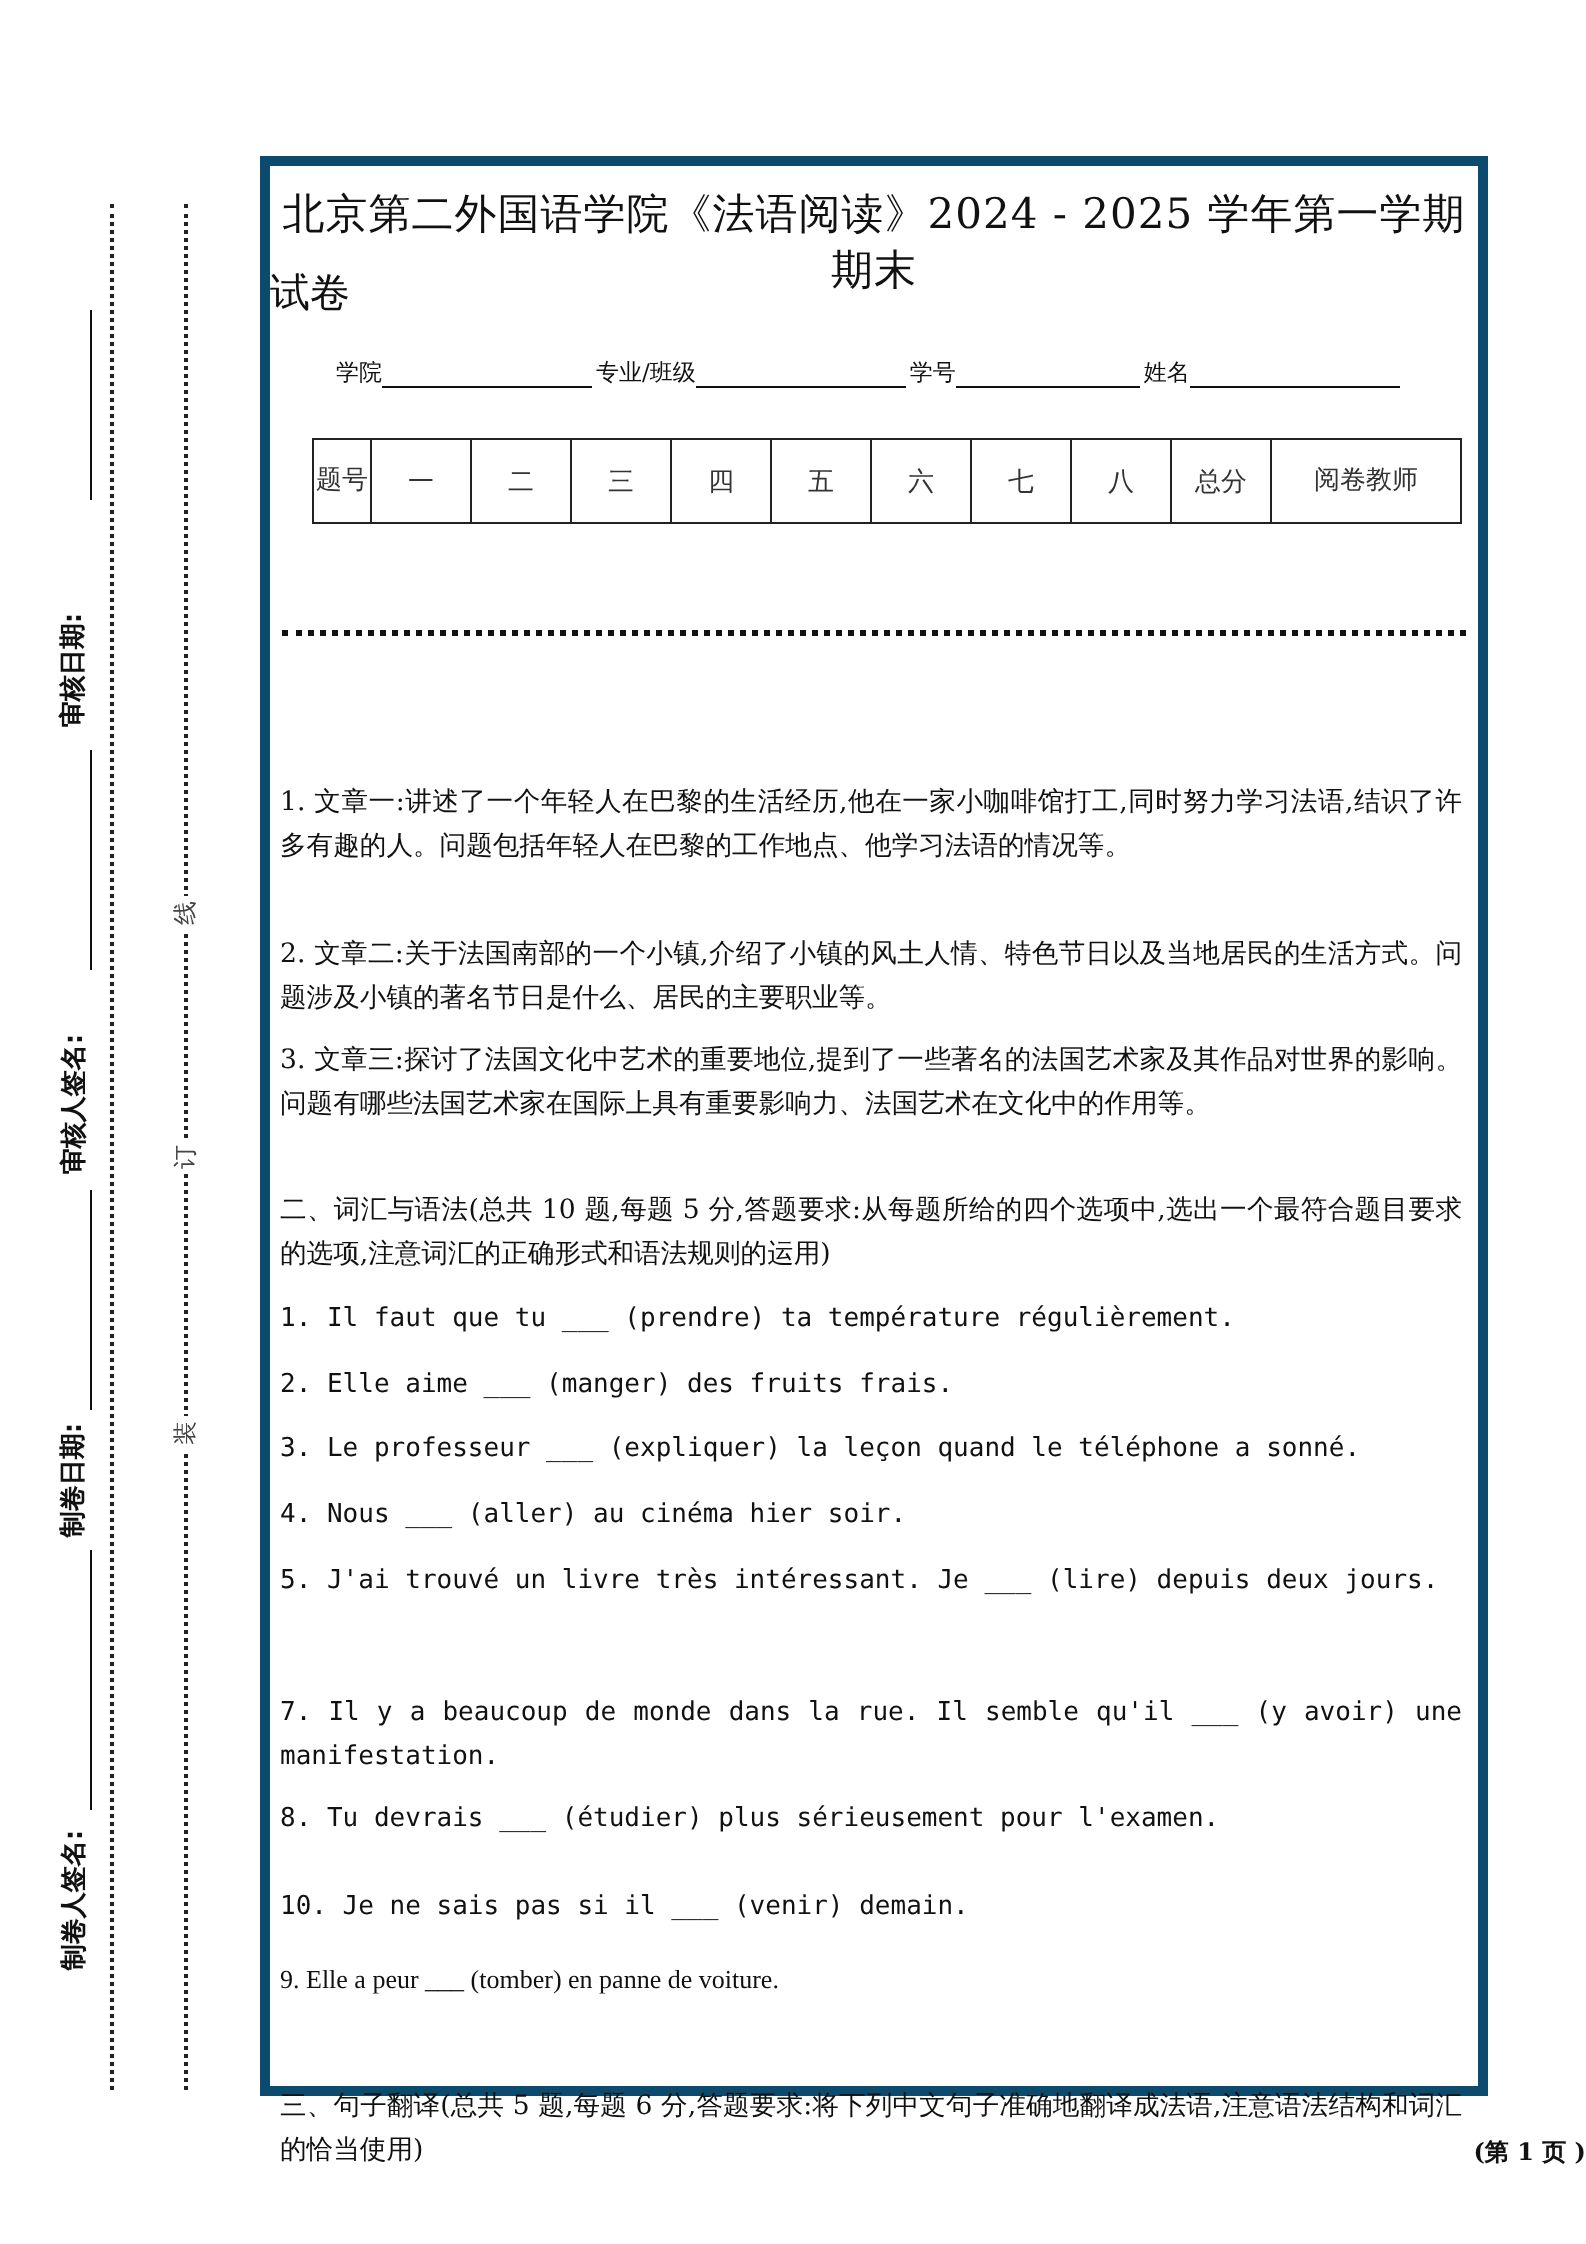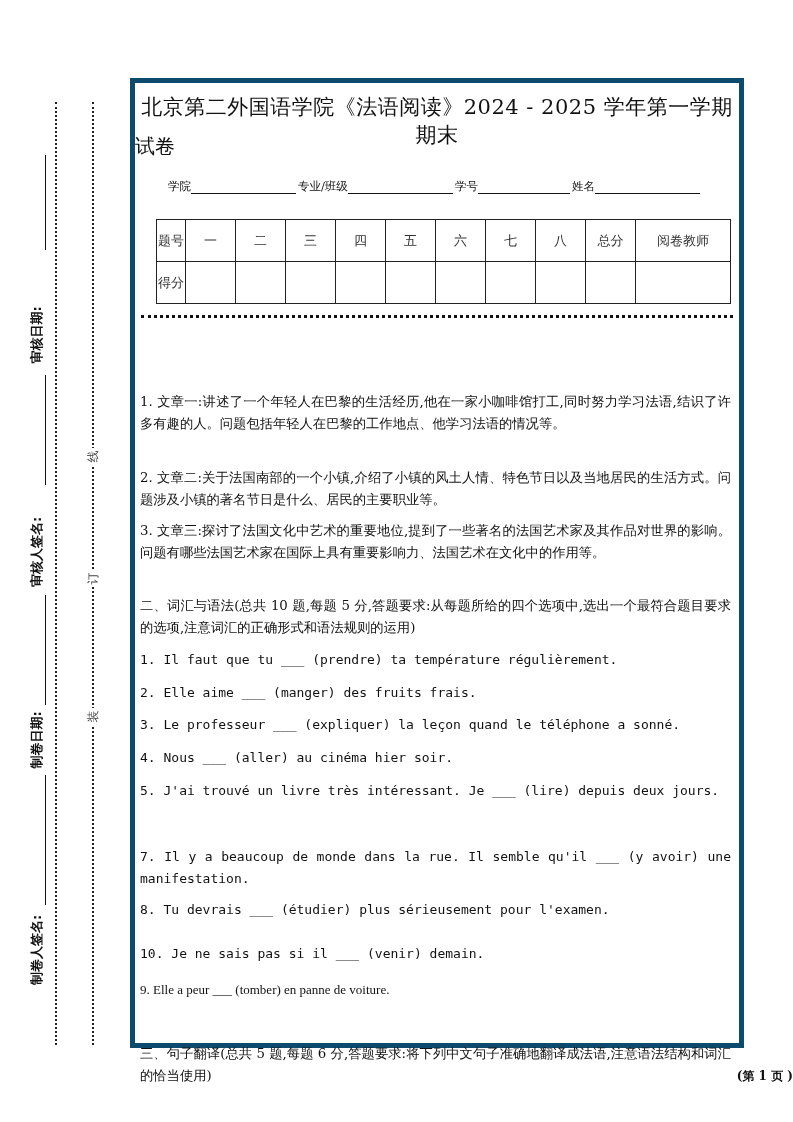--- a/index.html
+++ b/index.html
@@ -96,33 +96,20 @@
       <td class="col">二</td>
       <td class="col">三</td>
       <td class="col">四</td>
       <td class="col">五</td>
       <td class="col">六</td>
       <td class="col">七</td>
       <td class="col">八</td>
       <td class="col">总分</td>
       <td class="wide">阅卷教师</td>
     </tr>
-    <tr>
-      <td class="narrow">得分</td>
-      <td></td>
-      <td></td>
-      <td></td>
-      <td></td>
-      <td></td>
-      <td></td>
-      <td></td>
-      <td></td>
-      <td></td>
-      <td></td>
-    </tr>
   </tbody>
     </table>
 
   <div class="dotsep"></div>
 
   <div class="body-text" style="top:308px;">1. 文章一:讲述了一个年轻人在巴黎的生活经历,他在一家小咖啡馆打工,同时努力学习法语,结识了许多有趣的人。问题包括年轻人在巴黎的工作地点、他学习法语的情况等。</div>
   <div class="body-text" style="top:384px;">2. 文章二:关于法国南部的一个小镇,介绍了小镇的风土人情、特色节日以及当地居民的生活方式。问题涉及小镇的著名节日是什么、居民的主要职业等。</div>
   <div class="body-text" style="top:437px;">3. 文章三:探讨了法国文化中艺术的重要地位,提到了一些著名的法国艺术家及其作品对世界的影响。问题有哪些法国艺术家在国际上具有重要影响力、法国艺术在文化中的作用等。</div>
 
   <div class="body-text" style="top:512px;"> 二、词汇与语法(总共 10 题,每题 5 分,答题要求:从每题所给的四个选项中,选出一个最符合题目要求的选项,注意词汇的正确形式和语法规则的运用)</div>

